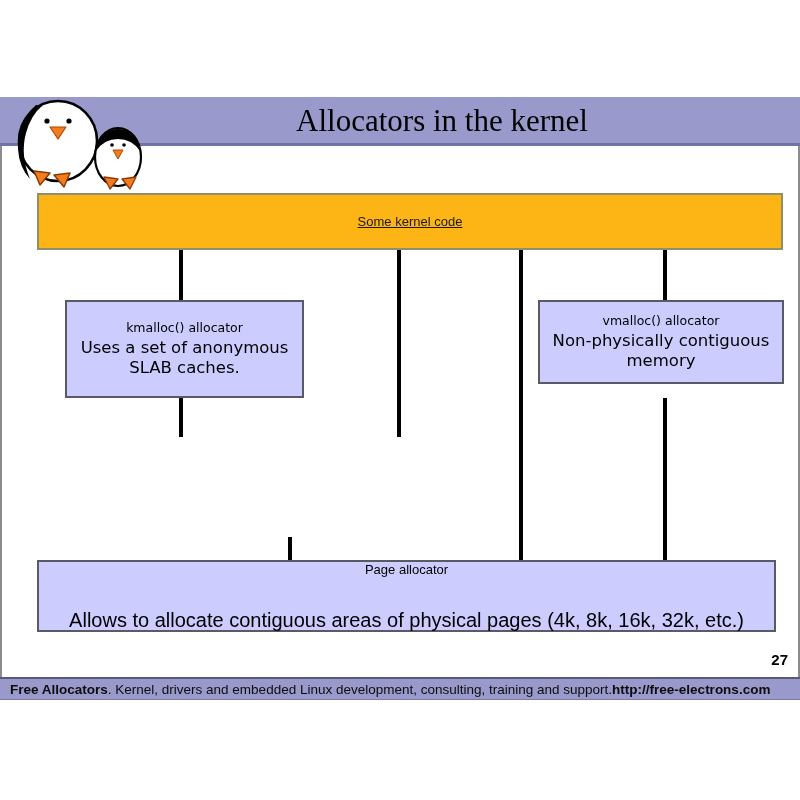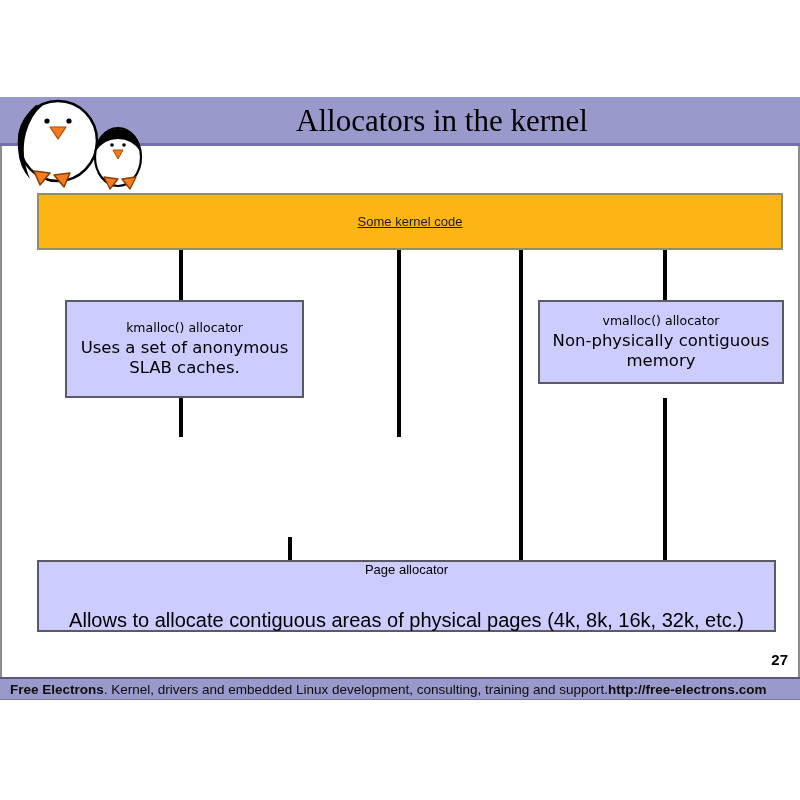--- a/index.html
+++ b/index.html
@@ -114,18 +114,18 @@
 
 
   <div class="dbox" id="page-box">
     <div class="box-title">Page allocator</div>
     <div class="box-line">Allows to allocate contiguous areas of physical pages (4k, 8k, 16k, 32k, etc.)</div>
   </div>
 
   <div class="page-number">27</div>
 
   <div class="footer-bar">
-    <span class="bold">Free Electrons</span>
+    <span class="bold">Free Allocators</span>
       <span>. Kernel, drivers and embedded Linux development, consulting, training and support. </span>
       <span class="bold">http://free-electrons.com</span>
   </div>
 
 </div>
 
 </body></html>

